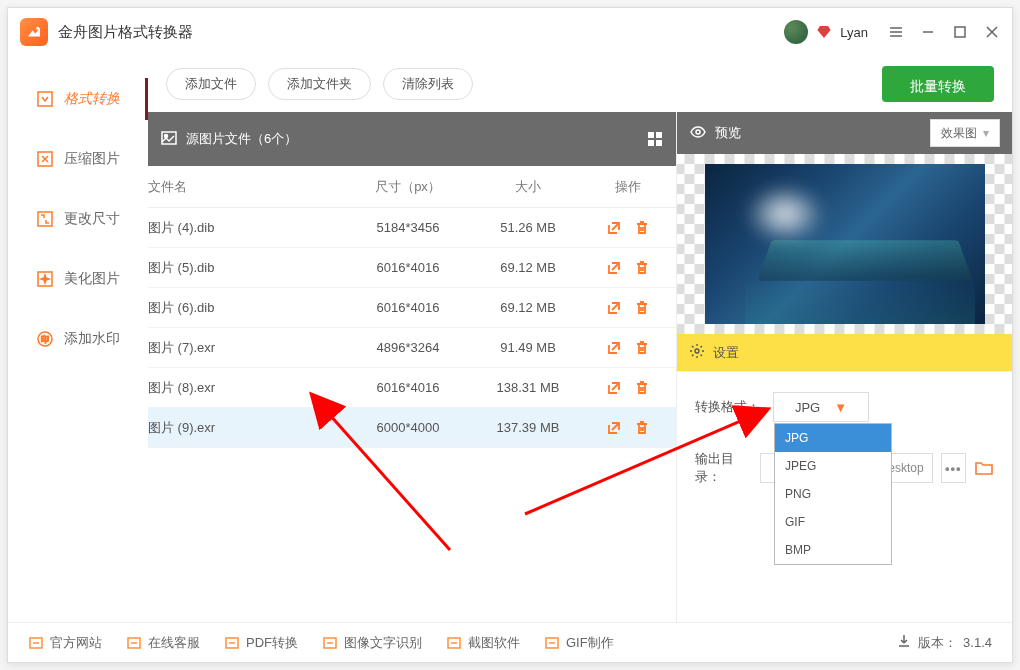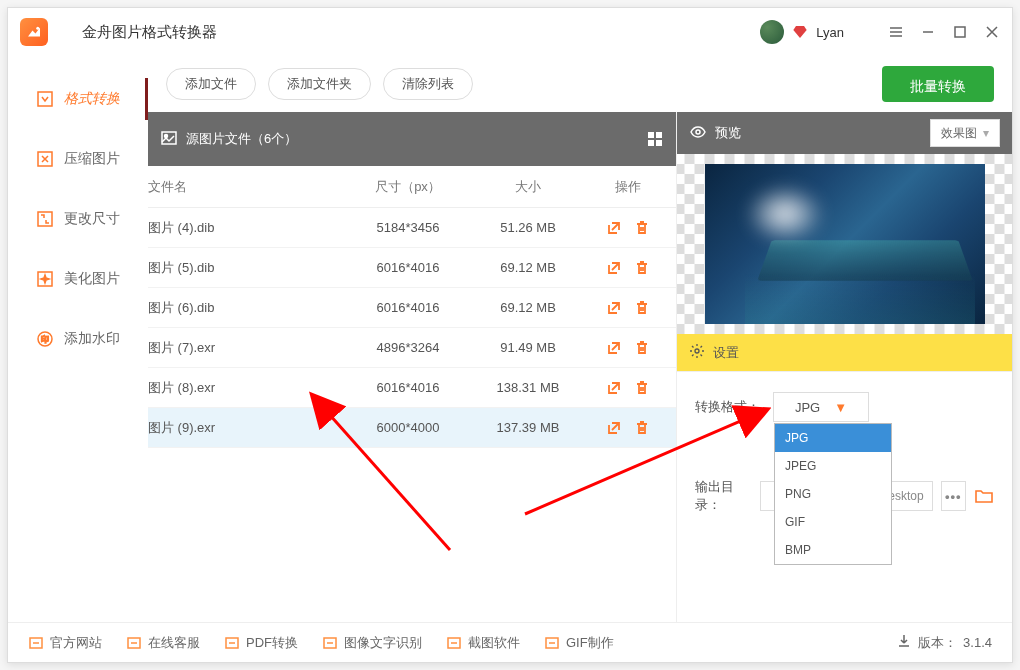--- a/index.html
+++ b/index.html
@@ -1,19 +1,19 @@
 <!DOCTYPE html>
 <html><head>
   <meta charset="utf-8">
   <style>
     * { margin: 0; padding: 0; box-sizing: border-box; font-family: "Microsoft YaHei", -apple-system, sans-serif; }
     body { width: 1020px; height: 670px; background: #f5f5f5; overflow: hidden; position: relative; }
     .window { width: 1006px; height: 656px; margin: 7px; background: #fff; border: 1px solid #ddd; display: flex; flex-direction: column; box-shadow: 0 2px 8px rgba(0,0,0,0.1); }
     
-    .titlebar { height: 48px; display: flex; align-items: center; padding: 0 12px; gap: 24px; }
+    .titlebar { height: 48px; display: flex; align-items: center; padding: 0 12px; }
     .logo { width: 28px; height: 28px; background: linear-gradient(135deg, #ff9040, #ff6020); border-radius: 6px; display: flex; align-items: center; justify-content: center; margin-right: 10px; }
     .logo svg { width: 18px; height: 18px; }
     .app-title { font-size: 15px; color: #333; font-weight: 500; flex: 1; }
     .user-area { display: flex; align-items: center; gap: 8px; margin-right: 20px; }
     .avatar { width: 24px; height: 24px; border-radius: 50%; background: radial-gradient(circle at 30% 30%, #5a8a5a, #2a5a3a); }
     .diamond { width: 16px; height: 16px; color: #e04040; }
     .username { font-size: 13px; color: #333; }
     .win-controls { display: flex; gap: 16px; }
     .win-btn { width: 16px; height: 16px; display: flex; align-items: center; justify-content: center; cursor: pointer; color: #666; }
     
@@ -366,21 +366,21 @@
                   <div class="dropdown-inner" id="dd-opts">
                       <div class="dd-opt sel">JPG</div>
                       <div class="dd-opt">JPEG</div>
                       <div class="dd-opt">PNG</div>
                       <div class="dd-opt">GIF</div>
                       <div class="dd-opt">BMP</div>
                     </div>
                 </div>
               </div>
             </div>
-            <div class="path-row" style="margin-top:56px">
+            <div class="path-row" style="margin-top:28px">
               <span class="setting-label">输出目录：</span>
               <input class="path-input" readonly="" style="text-align: right;" value="n\Desktop">
               <div class="more-btn">•••</div>
               <div class="folder-btn">
                   <svg width="20" height="20" viewBox="0 0 20 20" fill="none" stroke="currentColor" stroke-width="1.6">
                     <path d="M2 5h5l2 2h9v9H2z"></path>
                   </svg>
                 </div>
             </div>
           </div>

